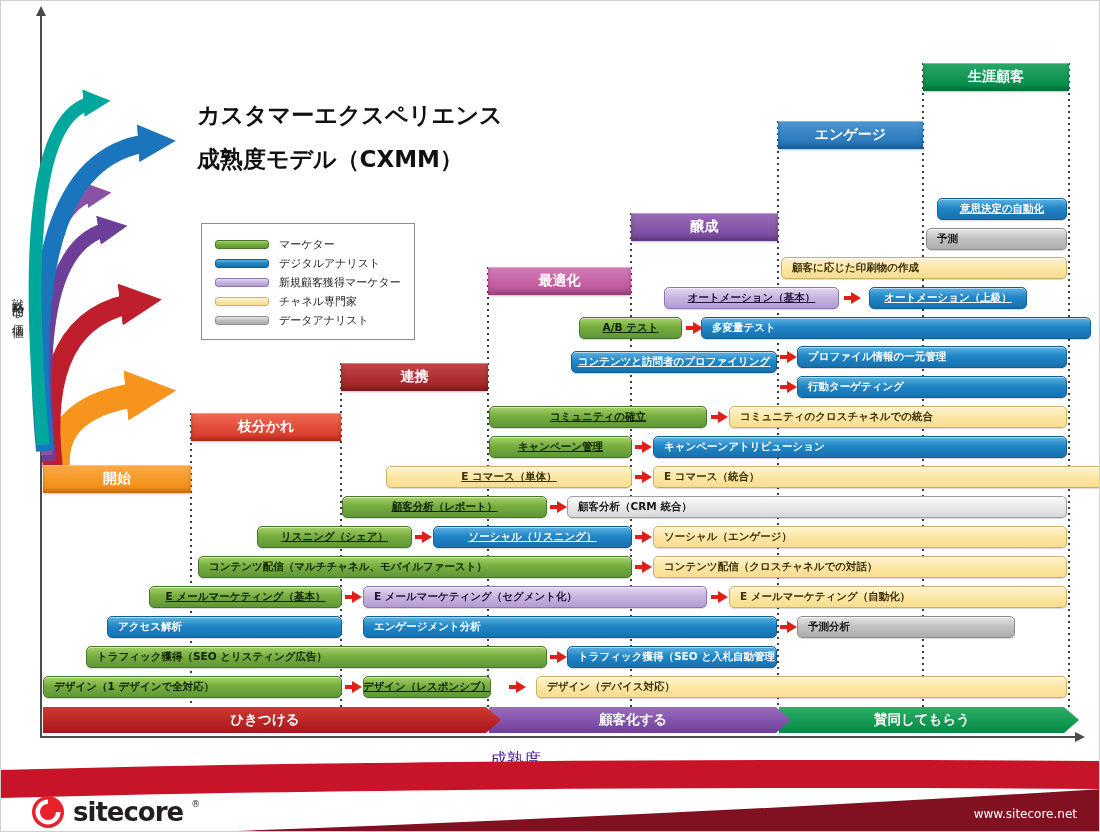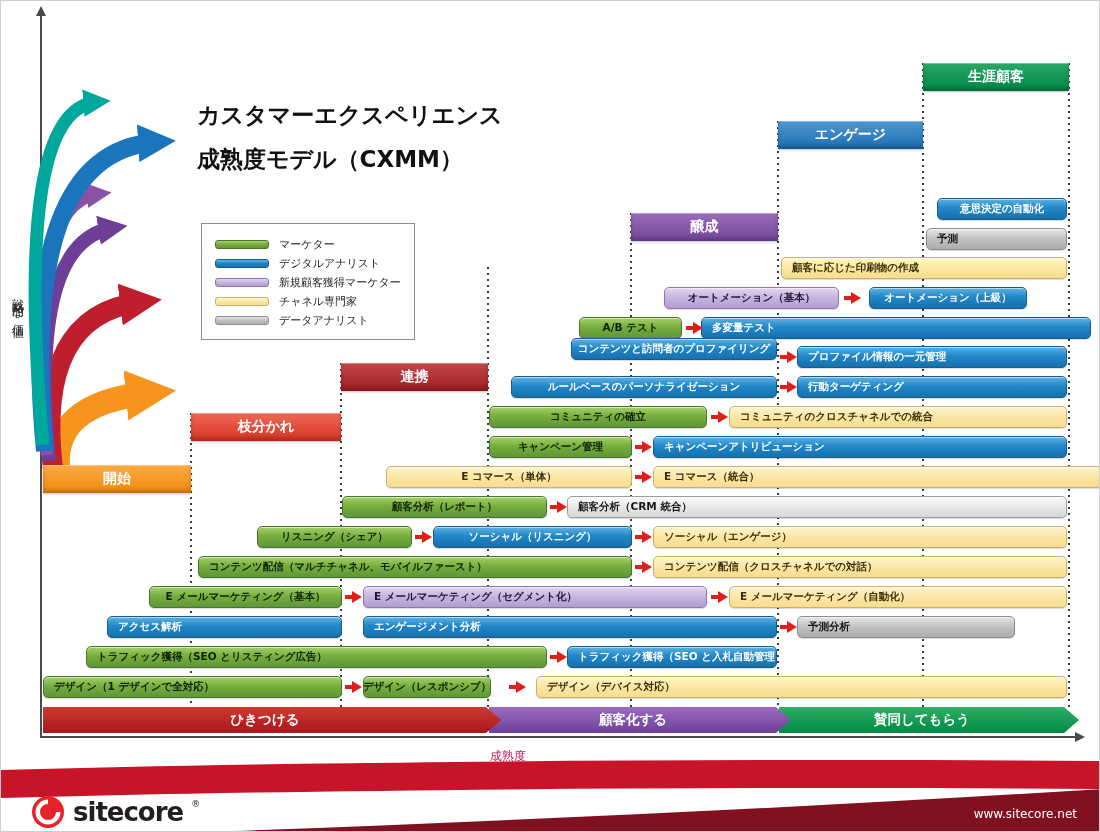--- a/index.html
+++ b/index.html
@@ -4,42 +4,42 @@
 <style>
   html,body{margin:0;padding:0;background:#ffffff;}
   #canvas{position:relative;width:1100px;height:832px;background:#ffffff;border:1px solid #cfcfcf;box-sizing:border-box;overflow:hidden;font-family:"DejaVu Sans",sans-serif;}
 
   
   .axis-v{position:absolute;left:39px;top:14px;width:2px;height:722px;background:#4a4a4a;}
   .axis-h{position:absolute;left:39px;top:735px;width:1037px;height:2px;background:#4a4a4a;}
   .axis-arrow-up{position:absolute;left:35px;top:5px;width:0;height:0;border-left:5px solid transparent;border-right:5px solid transparent;border-bottom:10px solid #4a4a4a;}
   .axis-arrow-right{position:absolute;left:1074px;top:731px;width:0;height:0;border-top:5px solid transparent;border-bottom:5px solid transparent;border-left:10px solid #4a4a4a;}
   .y-label{position:absolute;left:8px;top:288px;writing-mode:vertical-rl;text-orientation:upright;font-size:12px;color:#222;letter-spacing:3px;}
-  .x-label{position:absolute;left:489px;top:747px;font-size:12px;color:#be185d;}
+  .x-label{position:absolute;left:489px;top:747px;font-size:17px;color:#4c1d95;}
 
   
   .title{position:absolute;left:196px;top:92px;font-size:23px;font-weight:bold;color:#111;line-height:44px;white-space:nowrap;z-index:6;}
 
   
   .legend{position:absolute;left:200px;top:222px;width:214px;border:1px solid #8c8c8c;background:#fff;padding:11px 13px 9px;box-sizing:border-box;z-index:6;}
   .legend-row{display:flex;align-items:center;gap:10px;height:19px;}
   .swatch{width:54px;height:9px;border-radius:3px;box-sizing:border-box;flex:0 0 54px;}
   .legend-label{font-size:11px;color:#222;white-space:nowrap;}
 
   
   .role-marketer{background:linear-gradient(180deg,#a6d06b 0%,#77ae3e 45%,#5f9638 100%);border:1px solid #47762a;color:#0f2208;}
   .role-digital{background:linear-gradient(180deg,#5fb2e0 0%,#2187c8 45%,#1770ad 100%);border:1px solid #125e93;color:#ffffff;}
   .role-acquisition{background:linear-gradient(180deg,#e2d7ef 0%,#c7b2de 50%,#b29dd2 100%);border:1px solid #8d74b2;color:#241436;}
   .role-channel{background:linear-gradient(180deg,#fdf4d2 0%,#fbe6a4 50%,#f8dd90 100%);border:1px solid #c9b267;color:#3c3008;}
   .role-data{background:linear-gradient(180deg,#e6e6e6 0%,#c0c0c0 50%,#adadad 100%);border:1px solid #8d8d8d;color:#191919;}
   .role-data-light{background:linear-gradient(180deg,#fafafa 0%,#e8e8e8 50%,#d8d8d8 100%);border:1px solid #9e9e9e;color:#191919;}
 
   
   .bar{position:absolute;height:22px;border-radius:5px;font-size:10.5px;font-weight:bold;display:flex;align-items:center;box-sizing:border-box;white-space:nowrap;overflow:hidden;box-shadow:inset 0 1px 0 rgba(255,255,255,.55), 0 1px 1px rgba(0,0,0,.15);z-index:4;}
-  .a-c{justify-content:center;padding:0 4px;}
+  .a-c{justify-content:center;padding:0 4px;text-decoration:underline;}
   .a-l{justify-content:flex-start;padding:0 10px;}
 
   
   .flow-arrow{position:absolute;width:17px;height:12px;z-index:5;}
   .flow-arrow::before{content:"";position:absolute;left:0;top:4px;width:8px;height:4px;background:#e02018;}
   .flow-arrow::after{content:"";position:absolute;left:7px;top:0;width:0;height:0;border-top:6px solid transparent;border-bottom:6px solid transparent;border-left:10px solid #e02018;}
 
   
   .stage{position:absolute;height:28px;color:#fff;font-size:14px;font-weight:bold;display:flex;align-items:center;justify-content:center;box-shadow:inset 0 1px 0 rgba(255,255,255,.35), inset 0 -3px 4px rgba(0,0,0,.22), 0 1px 2px rgba(0,0,0,.25);z-index:6;white-space:nowrap;}
 
@@ -147,36 +147,36 @@
 <div class="dotline" style="left: 189px; top: 412px; height: 294px;"></div>
     <div class="dotline" style="left: 339px; top: 362px; height: 344px;"></div>
     <div class="dotline" style="left: 486px; top: 266px; height: 440px;"></div>
     <div class="dotline" style="left: 629px; top: 212px; height: 494px;"></div>
     <div class="dotline" style="left: 776px; top: 120px; height: 586px;"></div>
     <div class="dotline" style="left: 921px; top: 62px; height: 644px;"></div>
     <div class="dotline" style="left: 1067px; top: 62px; height: 644px;"></div>
     <div class="stage" style="left: 42px; top: 464px; width: 148px; background: linear-gradient(rgb(251, 170, 69), rgb(242, 138, 14));">開始</div>
     <div class="stage" style="left: 190px; top: 412px; width: 150px; background: linear-gradient(rgb(239, 106, 85), rgb(214, 51, 35));">枝分かれ</div>
     <div class="stage" style="left: 340px; top: 362px; width: 147px; background: linear-gradient(rgb(194, 72, 72), rgb(158, 27, 33));">連携</div>
+    <div class="stage" style="left: 487px; top: 266px; width: 143px; background: linear-gradient(rgb(211, 124, 182), rgb(185, 75, 148));">最適化</div>
     <div class="stage" style="left: 630px; top: 212px; width: 147px; background: linear-gradient(rgb(154, 108, 184), rgb(116, 69, 154));">醸成</div>
     <div class="stage" style="left: 777px; top: 120px; width: 145px; background: linear-gradient(rgb(79, 150, 207), rgb(29, 111, 180));">エンゲージ</div>
     <div class="stage" style="left: 922px; top: 62px; width: 146px; background: linear-gradient(rgb(42, 168, 102), rgb(0, 135, 69));">生涯顧客</div>
     <div class="bar role-digital a-c" style="left: 936px; top: 197px; width: 130px;">意思決定の自動化</div>
     <div class="bar role-data a-l" style="left: 925px; top: 227px; width: 141px;">予測</div>
     <div class="bar role-channel a-l" style="left: 780px; top: 256px; width: 286px;">顧客に応じた印刷物の作成</div>
     <div class="bar role-acquisition a-c" style="left: 663px; top: 286px; width: 175px;">オートメーション（基本）</div>
     <div class="bar role-digital a-c" style="left: 868px; top: 286px; width: 158px;">オートメーション（上級）</div>
     <div class="flow-arrow" style="left: 843px; top: 291px;"></div>
     <div class="bar role-marketer a-c" style="left: 578px; top: 316px; width: 103px;">A/B テスト</div>
     <div class="bar role-digital a-l" style="left: 700px; top: 316px; width: 390px;">多変量テスト</div>
     <div class="flow-arrow" style="left: 685px; top: 321px;"></div>
-    <div class="bar role-digital a-c" style="left: 570px; top: 337px; width: 206px;">コンテンツと訪問者のプロファイリング</div>
+    <div class="bar role-digital a-c" style="left: 570px; top: 350px; width: 206px;">コンテンツと訪問者のプロファイリング</div>
     <div class="bar role-digital a-l" style="left: 796px; top: 345px; width: 270px;">プロファイル情報の一元管理</div>
     <div class="flow-arrow" style="left: 779px; top: 350px;"></div>
-    <div class="bar role-digital a-c" style="left: 510px; top: 375px; width: 266px;">ルールベースのパーソナライゼーション</div>
     <div class="bar role-digital a-l" style="left: 796px; top: 375px; width: 270px;">行動ターゲティング</div>
     <div class="flow-arrow" style="left: 779px; top: 380px;"></div>
     <div class="bar role-marketer a-c" style="left: 488px; top: 405px; width: 218px;">コミュニティの確立</div>
     <div class="bar role-channel a-l" style="left: 728px; top: 405px; width: 338px;">コミュニティのクロスチャネルでの統合</div>
     <div class="flow-arrow" style="left: 710px; top: 410px;"></div>
     <div class="bar role-marketer a-c" style="left: 488px; top: 435px; width: 143px;">キャンペーン管理</div>
     <div class="bar role-digital a-l" style="left: 652px; top: 435px; width: 414px;">キャンペーンアトリビューション</div>
     <div class="flow-arrow" style="left: 634px; top: 440px;"></div>
     <div class="bar role-channel a-c" style="left: 385px; top: 465px; width: 246px;">E コマース（単体）</div>
     <div class="bar role-channel a-l" style="left: 652px; top: 465px; width: 450px;">E コマース（統合）</div>

